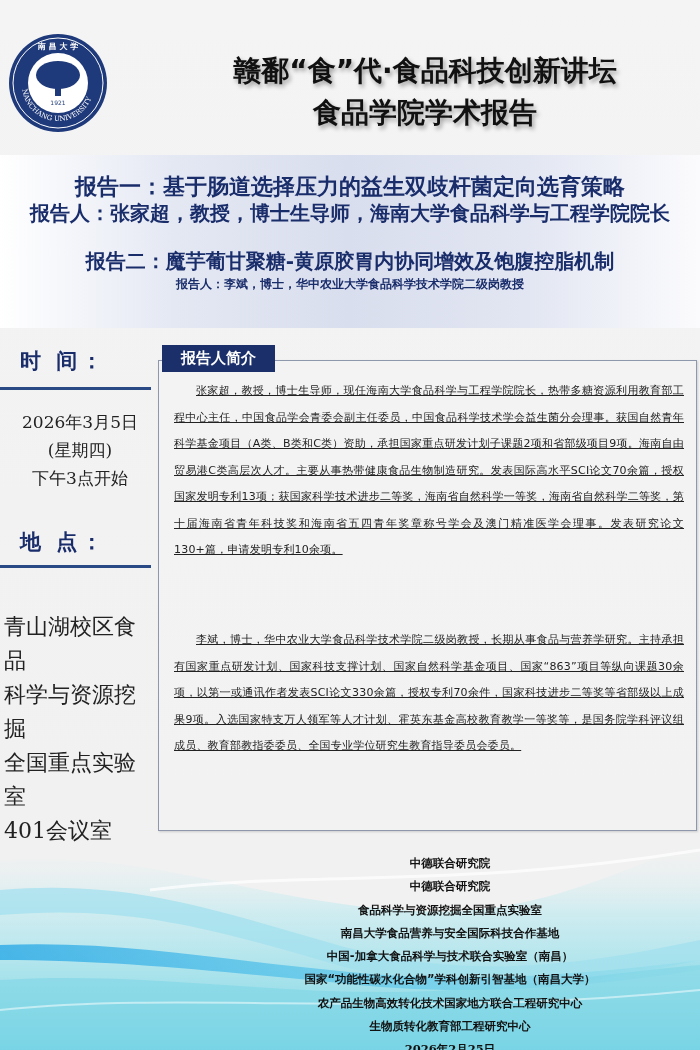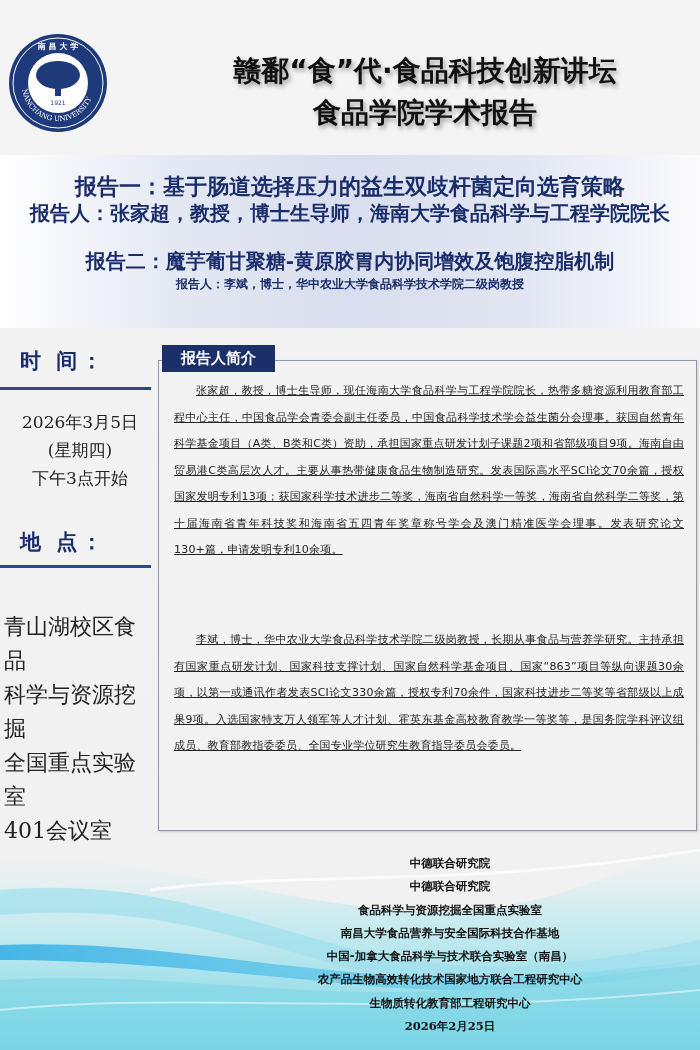--- a/index.html
+++ b/index.html
@@ -143,18 +143,19 @@
   <div class="bio-tag">报告人简介</div>
   <div class="bio-para bio-p1">张家超，教授，博士生导师，现任海南大学食品科学与工程学院院长，热带多糖资源利用教育部工程中心主任，中国食品学会青委会副主任委员，中国食品科学技术学会益生菌分会理事。获国自然青年科学基金项目（A类、B类和C类）资助，承担国家重点研发计划子课题2项和省部级项目9项。海南自由贸易港C类高层次人才。主要从事热带健康食品生物制造研究。发表国际高水平SCI论文70余篇，授权国家发明专利13项；获国家科学技术进步二等奖，海南省自然科学一等奖，海南省自然科学二等奖，第十届海南省青年科技奖和海南省五四青年奖章称号学会及澳门精准医学会理事。发表研究论文130+篇，申请发明专利10余项。</div>
   <div class="bio-para bio-p2">李斌，博士，华中农业大学食品科学技术学院二级岗教授，长期从事食品与营养学研究。主持承担有国家重点研发计划、国家科技支撑计划、国家自然科学基金项目、国家“863”项目等纵向课题30余项，以第一或通讯作者发表SCI论文330余篇，授权专利70余件，国家科技进步二等奖等省部级以上成果9项。入选国家特支万人领军等人才计划、霍英东基金高校教育教学一等奖等，是国务院学科评议组成员、教育部教指委委员、全国专业学位研究生教育指导委员会委员。</div>
 
   <div class="footer">
     <div class="org">中德联合研究院</div>
     <div class="org">中德联合研究院</div>
     <div class="org">食品科学与资源挖掘全国重点实验室</div>
     <div class="org">南昌大学食品营养与安全国际科技合作基地</div>
     <div class="org">中国-加拿大食品科学与技术联合实验室（南昌）</div>
+    <div class="org">国家“功能性碳水化合物”学科创新引智基地（南昌大学）</div>
     <div class="org">农产品生物高效转化技术国家地方联合工程研究中心</div>
     <div class="org">生物质转化教育部工程研究中心</div>
     <div class="org date">2026年2月25日</div>
   </div>
 
 </div>
 
 </body></html>

